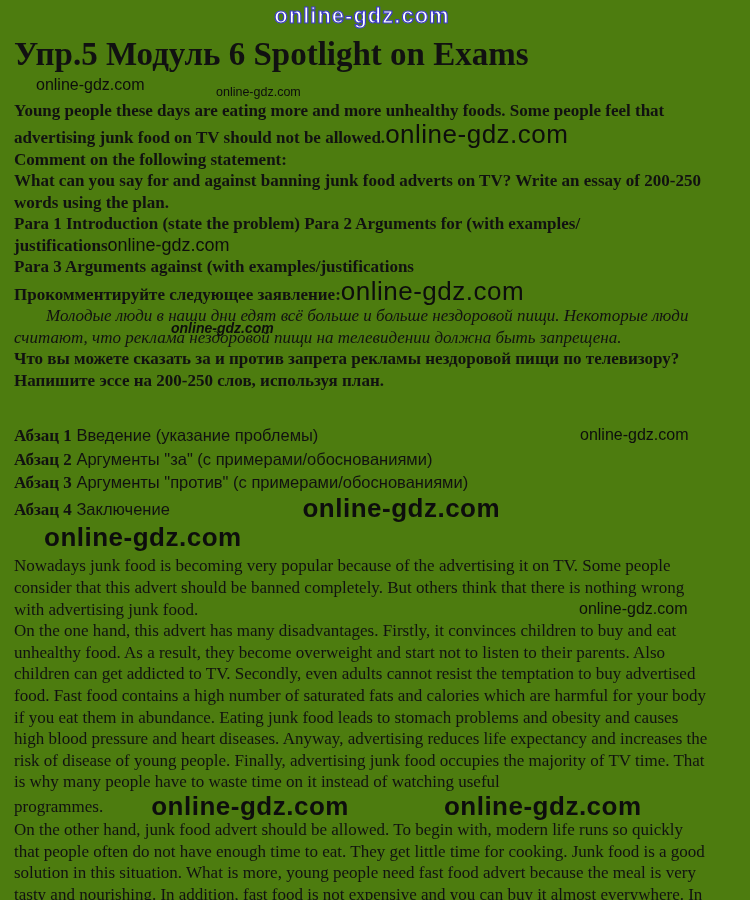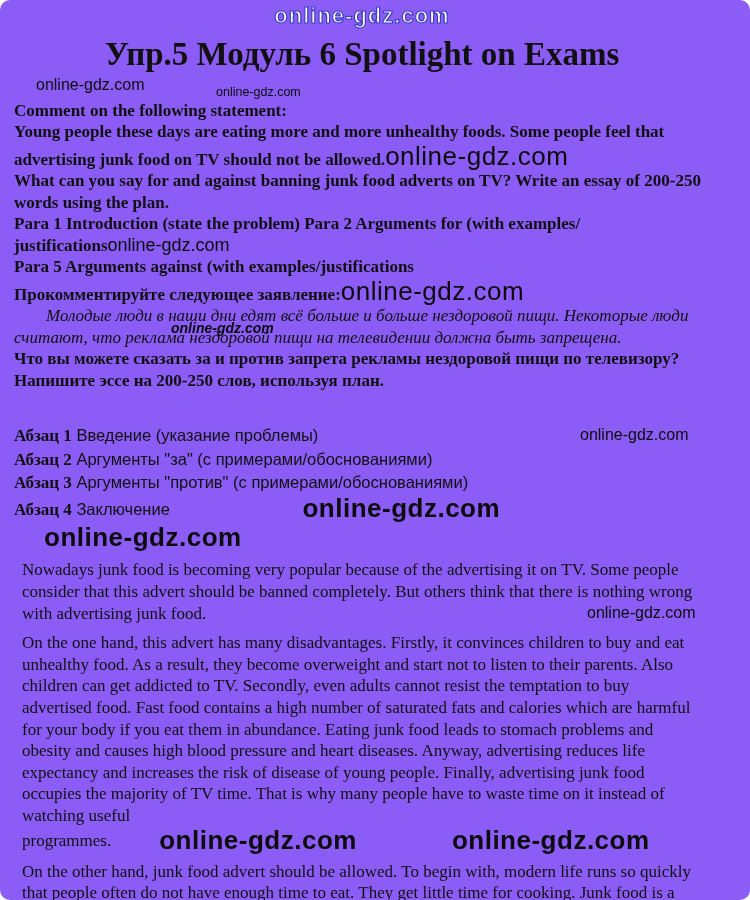--- a/index.html
+++ b/index.html
@@ -1,24 +1,23 @@
 <!DOCTYPE html>
 <html lang="ru"><head>
 <meta charset="utf-8">
 <style>
   html, body { margin: 0; padding: 0; background: #ffffff; }
   .page {
     position: relative;
     width: 750px;
     height: 900px;
-    background: #8b5cf6;
+    background: #4d7c0f;
     overflow: hidden;
     color: #111;
     font-family: "Liberation Serif", serif;
-    border-radius: 10px;
   }
   .inner { padding: 4px 40px 0 14px; }
 
   
   .wm { font-family: "Liberation Sans", sans-serif; color: #0d0d0d; white-space: nowrap; }
   .wm-top {
     text-align: center;
     font-family: "Liberation Sans", sans-serif;
     font-size: 22px;
     font-weight: 700;
@@ -34,21 +33,20 @@
   .wm-b { position: absolute; left: 202px; top: 9px; font-size: 12.5px; }
   .wm-inline-lg { font-size: 26px; letter-spacing: 0.5px; font-weight: 400; line-height: 1; }
   .wm-inline-sm { font-size: 18px; font-weight: 400; }
   .wm-bold-lg { font-size: 26px; letter-spacing: 0.5px; font-weight: 700; line-height: 1; }
   .wm-right { position: absolute; font-size: 16px; }
   .wm-overlay { position: absolute; font-size: 14px; font-weight: 600; }
 
   
   .title {
     margin: 6px 0 2px 0;
-    text-align: center;
     font-family: "Liberation Serif", serif;
     font-size: 33px;
     font-weight: 700;
     line-height: 1.15;
   }
 
   
   .task p { margin: 0; font-size: 17px; font-weight: 700; line-height: 21.5px; }
   .statement-ru {
     position: relative;
@@ -63,47 +61,47 @@
   
   .plan { margin-top: 33px; font-family: "Liberation Sans", sans-serif; }
   .plan-row { position: relative; font-size: 16.5px; line-height: 22.5px; font-weight: 400; }
   .plan-label { font-weight: 700; font-family: "Liberation Serif", serif; font-size: 17px; }
   .wm-after-plan { margin-left: 128px; vertical-align: -2px; }
 
   .wm-standalone { margin: 2px 0 0 30px; line-height: 28px; }
 
   
   .essay { margin-top: 4px; }
-  .essay p { margin: 8px; font-size: 17px; font-weight: 400; line-height: 21.6px; }
+  .essay p { margin: 0; font-size: 17px; font-weight: 400; line-height: 21.6px; }
   .essay .p1 { position: relative; }
   .wm-tail-1 { margin-left: 48px; vertical-align: -3px; }
   .wm-tail-2 { margin-left: 95px; vertical-align: -3px; }
 </style>
 </head>
 <body>
 
 <div class="page">
   <div class="inner">
 
     <div class="wm-top">online-gdz.com</div>
 
     <h1 class="title">Упр.5 Модуль 6 Spotlight on Exams</h1>
 
     <div class="wm-row">
       <span class="wm wm-a">online-gdz.com</span>
       <span class="wm wm-b">online-gdz.com</span>
     </div>
 
     <div class="task">
+      <p><span>Young people these days are eating more and more unhealthy foods. Some people feel that advertising junk food on TV should not be allowed.</span><span class="wm wm-inline-lg">online-gdz.com</span></p>
       <p>Comment on the following statement:</p>
-      <p><span>Young people these days are eating more and more unhealthy foods. Some people feel that advertising junk food on TV should not be allowed.</span><span class="wm wm-inline-lg">online-gdz.com</span></p>
       <p>What can you say for and against banning junk food adverts on TV? Write an essay of 200-250 words using the plan.</p>
       <p>Para 1 Introduction (state the problem) Para 2 Arguments for (with examples/</p>
       <p><span>justifications</span><span class="wm wm-inline-sm">online-gdz.com</span></p>
-      <p>Para 5 Arguments against (with examples/justifications</p>
+      <p>Para 3 Arguments against (with examples/justifications</p>
       <p><span>Прокомментируйте следующее заявление:</span><span class="wm wm-inline-lg">online-gdz.com</span></p>
       <p class="statement-ru">
         <span class="statement-ru-text">Молодые люди в наши дни едят всё больше и больше нездоровой пищи. Некоторые люди считают, что реклама нездоровой пищи на телевидении должна быть запрещена.</span>
         <span class="wm wm-overlay" style="left:157px; top:13px;">online-gdz.com</span>
       </p>
       <p>Что вы можете сказать за и против запрета рекламы нездоровой пищи по телевизору? Напишите эссе на 200-250 слов, используя план.</p>
     </div>
 
     <div class="plan">
       <div class="plan-row">

